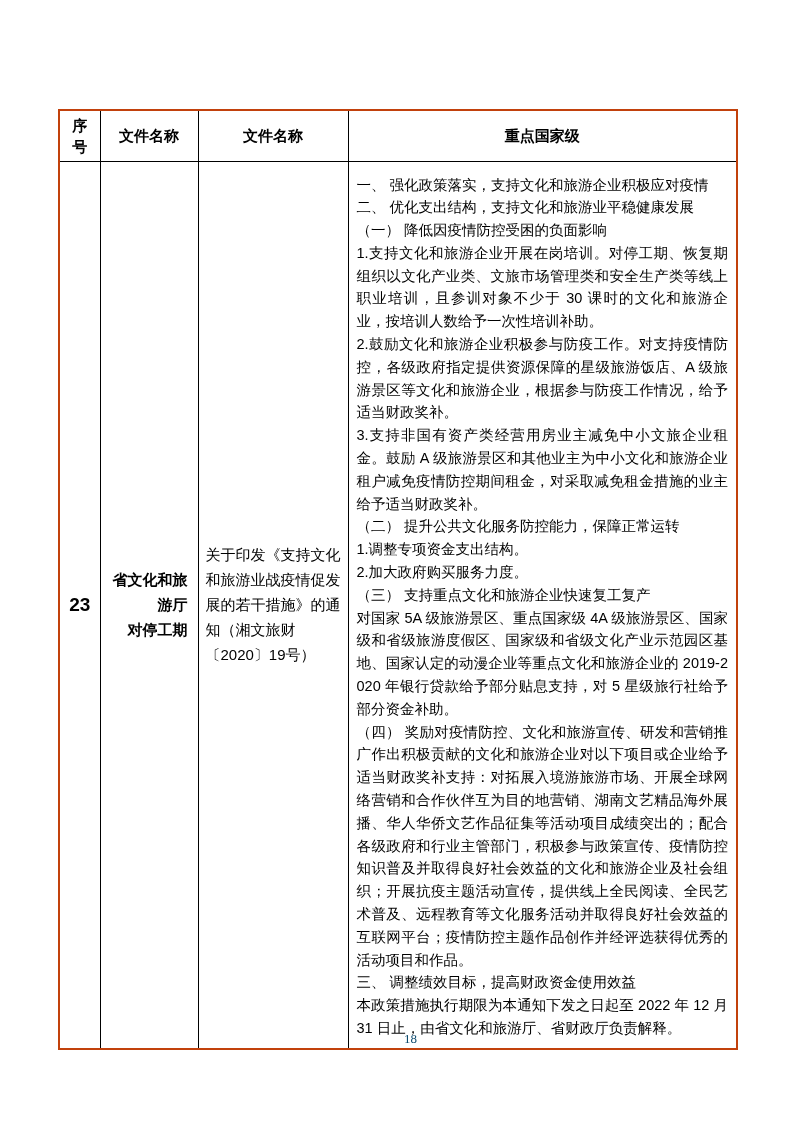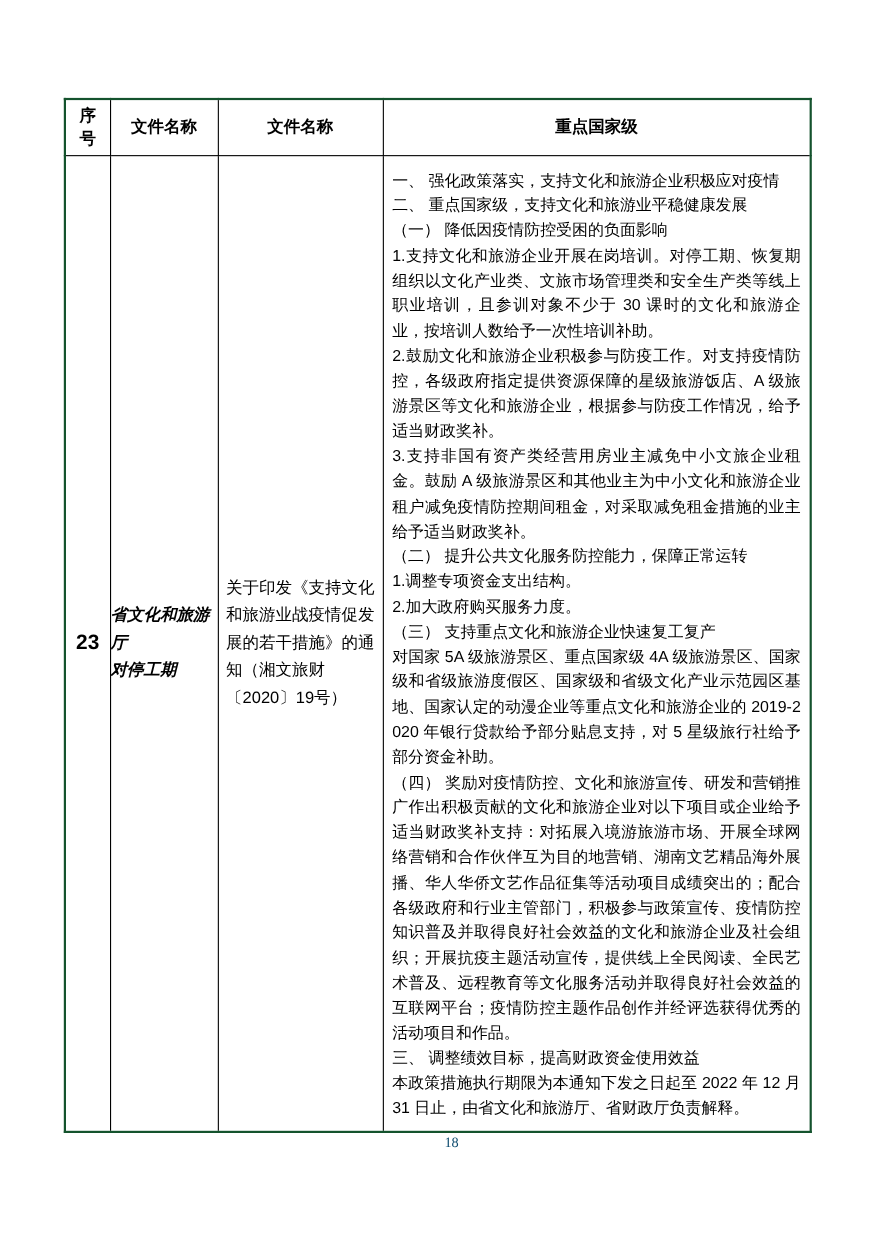--- a/index.html
+++ b/index.html
@@ -9,25 +9,25 @@
     width: 793px;
     height: 1122px;
     background: #ffffff;
     color: #000000;
     font-family: "Liberation Sans", "DejaVu Sans", sans-serif;
     overflow: hidden;
   }
   table.doc-table {
     position: absolute;
     left: 58px;
-    top: 89px;
+    top: 109px;
     width: 678px;
     border-collapse: collapse;
     table-layout: fixed;
-    border: 2px solid #14532d;
+    border: 2px solid #c2410c;
   }
   .doc-table th, .doc-table td {
     border: 1px solid #000;
     overflow: hidden;
   }
   .doc-table thead tr { height: 51px; }
   .doc-table tbody tr { height: 817px; }
   .doc-table th {
     font-size: 15px;
     font-weight: 700;
@@ -38,26 +38,25 @@
   }
   .narrow-head { display: inline-block; width: 17px; line-height: 21px; }
   .cell-index {
     text-align: center;
     vertical-align: middle;
     font-size: 19px;
     font-weight: 700;
   }
   .cell-agency {
     vertical-align: middle;
-    padding: 0 0;
+    padding: 0 10px;
     font-size: 15px;
     font-weight: 700;
     line-height: 25px;
-    text-align: left;
-    font-style: italic;
+    text-align: right;
   }
   .cell-title {
     vertical-align: middle;
     padding: 0 7px;
     font-size: 15px;
     font-weight: 400;
     line-height: 25px;
     text-align: left;
   }
   .cell-content {
@@ -109,21 +108,21 @@
         <td class="cell-agency">
           <div>
               <div class="agency-line">省文化和旅游厅</div>
               <div class="agency-line">对停工期</div>
             </div>
         </td>
         <td class="cell-title">关于印发《支持文化和旅游业战疫情促发展的若干措施》的通知（湘文旅财〔2020〕19号）</td>
         <td class="cell-content">
           <div>
               <p>一、 强化政策落实，支持文化和旅游企业积极应对疫情</p>
-              <p>二、 重点国家级，支持文化和旅游业平稳健康发展</p>
+              <p>二、 优化支出结构，支持文化和旅游业平稳健康发展</p>
               <p>（一） 降低因疫情防控受困的负面影响</p>
               <p>1.支持文化和旅游企业开展在岗培训。对停工期、恢复期组织以文化产业类、文旅市场管理类和安全生产类等线上职业培训，且参训对象不少于 30 课时的文化和旅游企业，按培训人数给予一次性培训补助。</p>
               <p>2.鼓励文化和旅游企业积极参与防疫工作。对支持疫情防控，各级政府指定提供资源保障的星级旅游饭店、A 级旅游景区等文化和旅游企业，根据参与防疫工作情况，给予适当财政奖补。</p>
               <p>3.支持非国有资产类经营用房业主减免中小文旅企业租金。鼓励 A 级旅游景区和其他业主为中小文化和旅游企业租户减免疫情防控期间租金，对采取减免租金措施的业主给予适当财政奖补。</p>
               <p>（二） 提升公共文化服务防控能力，保障正常运转</p>
               <p>1.调整专项资金支出结构。</p>
               <p>2.加大政府购买服务力度。</p>
               <p>（三） 支持重点文化和旅游企业快速复工复产</p>
               <p>对国家 5A 级旅游景区、重点国家级 4A 级旅游景区、国家级和省级旅游度假区、国家级和省级文化产业示范园区基地、国家认定的动漫企业等重点文化和旅游企业的 2019-2020 年银行贷款给予部分贴息支持，对 5 星级旅行社给予部分资金补助。</p>
               <p>（四） 奖励对疫情防控、文化和旅游宣传、研发和营销推广作出积极贡献的文化和旅游企业对以下项目或企业给予适当财政奖补支持：对拓展入境游旅游市场、开展全球网络营销和合作伙伴互为目的地营销、湖南文艺精品海外展播、华人华侨文艺作品征集等活动项目成绩突出的；配合各级政府和行业主管部门，积极参与政策宣传、疫情防控知识普及并取得良好社会效益的文化和旅游企业及社会组织；开展抗疫主题活动宣传，提供线上全民阅读、全民艺术普及、远程教育等文化服务活动并取得良好社会效益的互联网平台；疫情防控主题作品创作并经评选获得优秀的活动项目和作品。</p>

